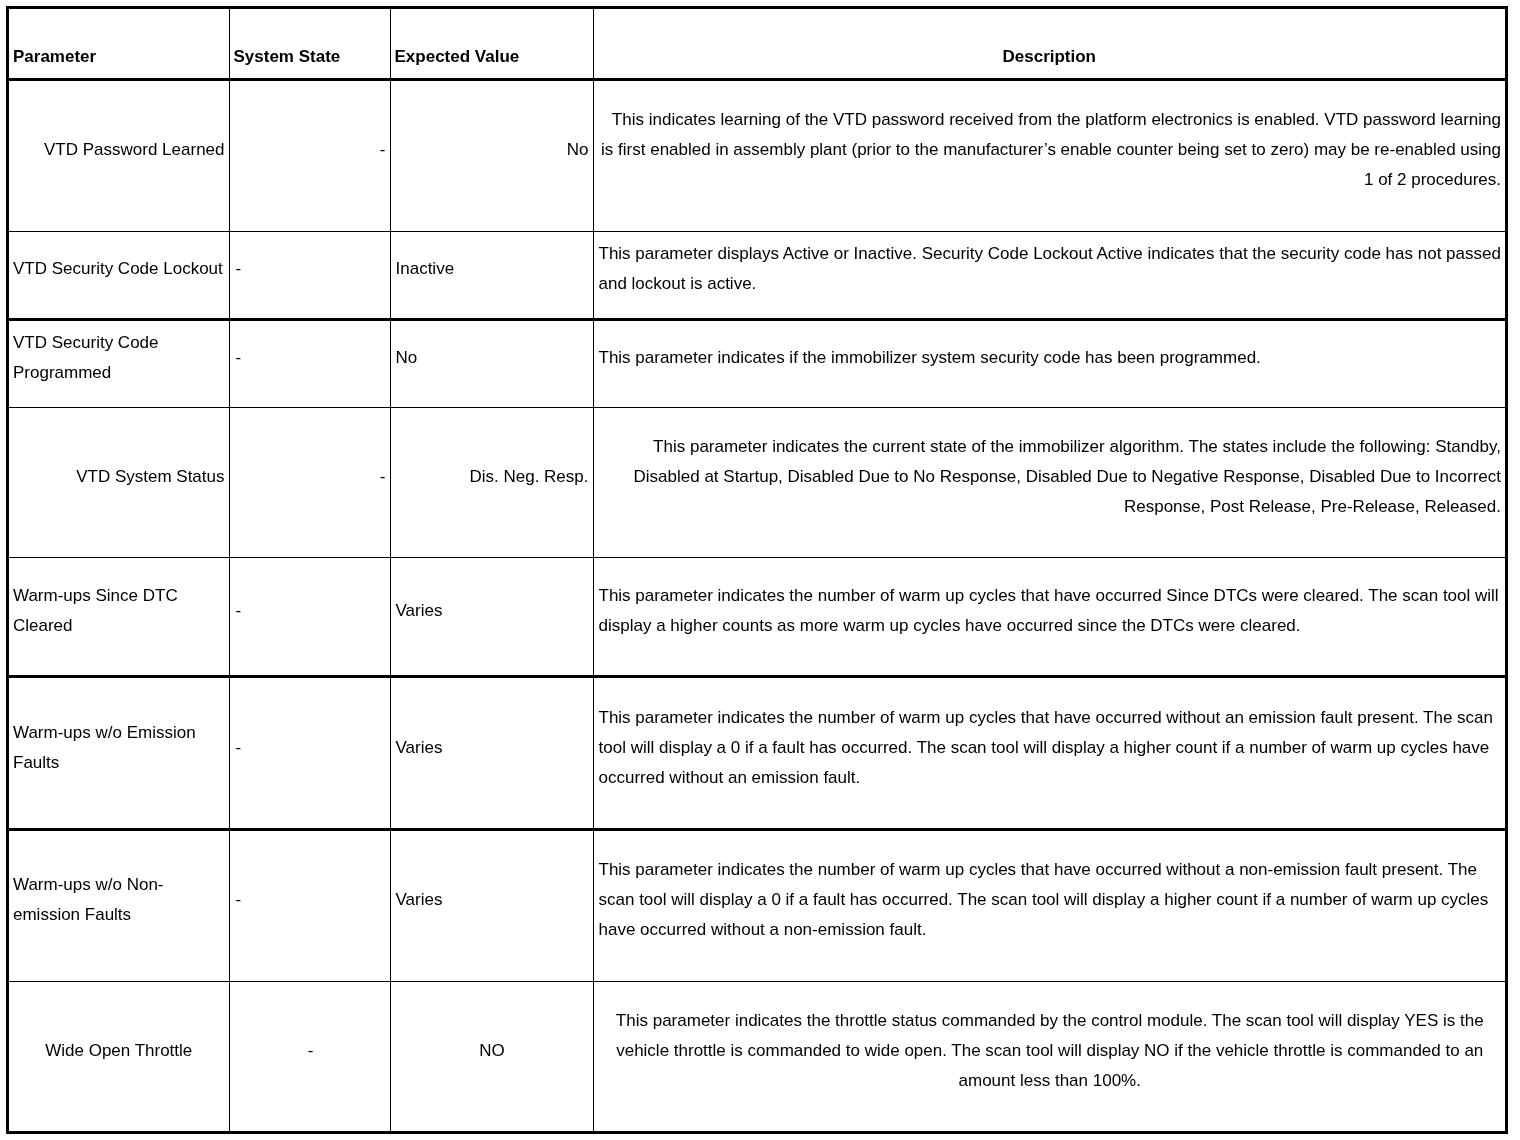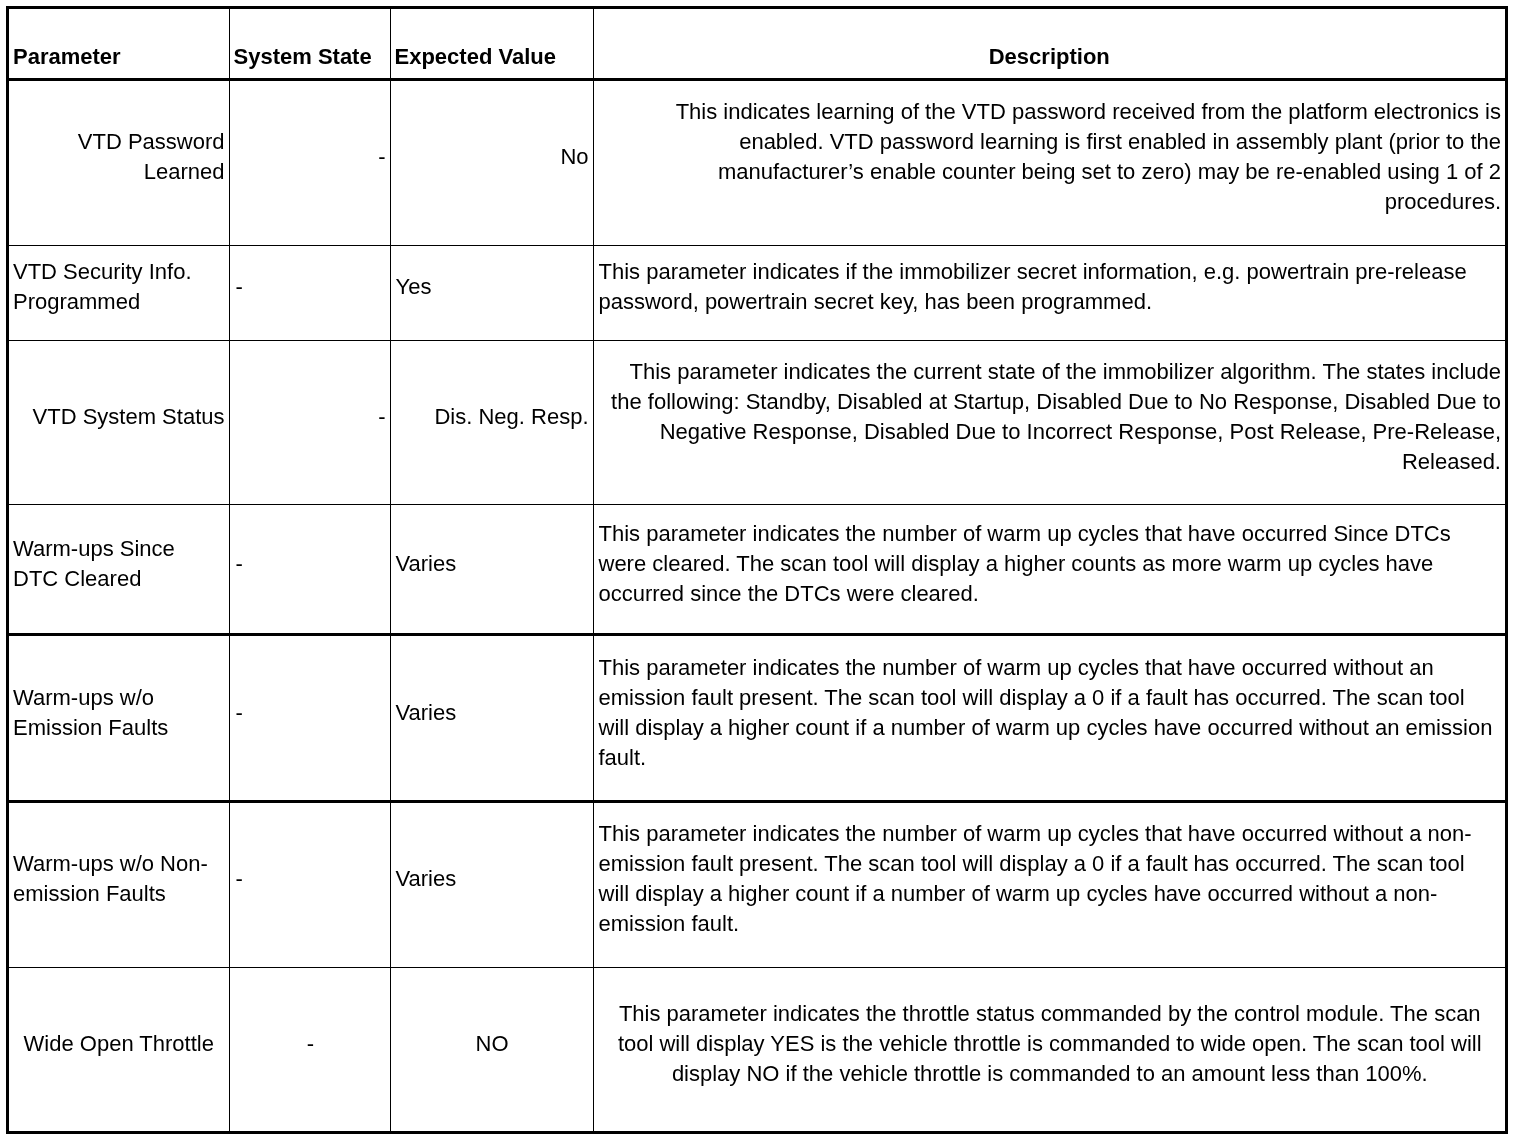--- a/index.html
+++ b/index.html
@@ -31,21 +31,21 @@
   }
   col.c1 { width: 220px; }
   col.c2 { width: 161px; }
   col.c3 { width: 203px; }
   col.c4 { width: auto; }
   th, td {
     border: 1.5px solid #000;
     vertical-align: middle;
     text-align: left;
     padding: 0 4px 11px 4px;
-    font-size: 22px;
+    font-size: 17px;
     line-height: 30px;
     font-weight: normal;
     overflow: hidden;
   }
   tr:first-child th { border-top: none; }
   th:first-child, td:first-child { border-left: none; }
   th:last-child, td:last-child { border-right: none; }
   tbody tr:last-child td { border-bottom: none; text-align: center; }
   thead th {
     font-weight: bold;
@@ -89,25 +89,31 @@
         <th class="desc">Description</th>
       </tr>
     </thead>
     <tbody>
       <tr class="r1">
         <td>VTD Password Learned</td>
         <td class="state">-</td>
         <td class="expected">No</td>
         <td class="desc">This indicates learning of the VTD password received from the platform electronics is enabled. VTD password learning is first enabled in assembly plant (prior to the manufacturer’s enable counter being set to zero) may be re-enabled using 1 of 2 procedures.</td>
       </tr>
-      <tr class="r5">
-        <td>VTD Security Info. Programmed</td>
+      <tr class="r3 thick">
+        <td>VTD Security Code Lockout</td>
         <td class="state">-</td>
-        <td class="expected">Yes</td>
-        <td class="desc">This parameter indicates if the immobilizer secret information, e.g. powertrain pre-release password, powertrain secret key, has been programmed.</td>
+        <td class="expected">Inactive</td>
+        <td class="desc">This parameter displays Active or Inactive. Security Code Lockout Active indicates that the security code has not passed and lockout is active.</td>
+      </tr>
+      <tr class="r4">
+        <td>VTD Security Code Programmed</td>
+        <td class="state">-</td>
+        <td class="expected">No</td>
+        <td class="desc">This parameter indicates if the immobilizer system security code has been programmed.</td>
       </tr>
       <tr class="r6">
         <td>VTD System Status</td>
         <td class="state">-</td>
         <td class="expected">Dis. Neg. Resp.</td>
         <td class="desc">This parameter indicates the current state of the immobilizer algorithm. The states include the following: Standby, Disabled at Startup, Disabled Due to No Response, Disabled Due to Negative Response, Disabled Due to Incorrect Response, Post Release, Pre-Release, Released.</td>
       </tr>
       <tr class="r7 thick">
         <td>Warm-ups Since DTC Cleared</td>
         <td class="state">-</td>

